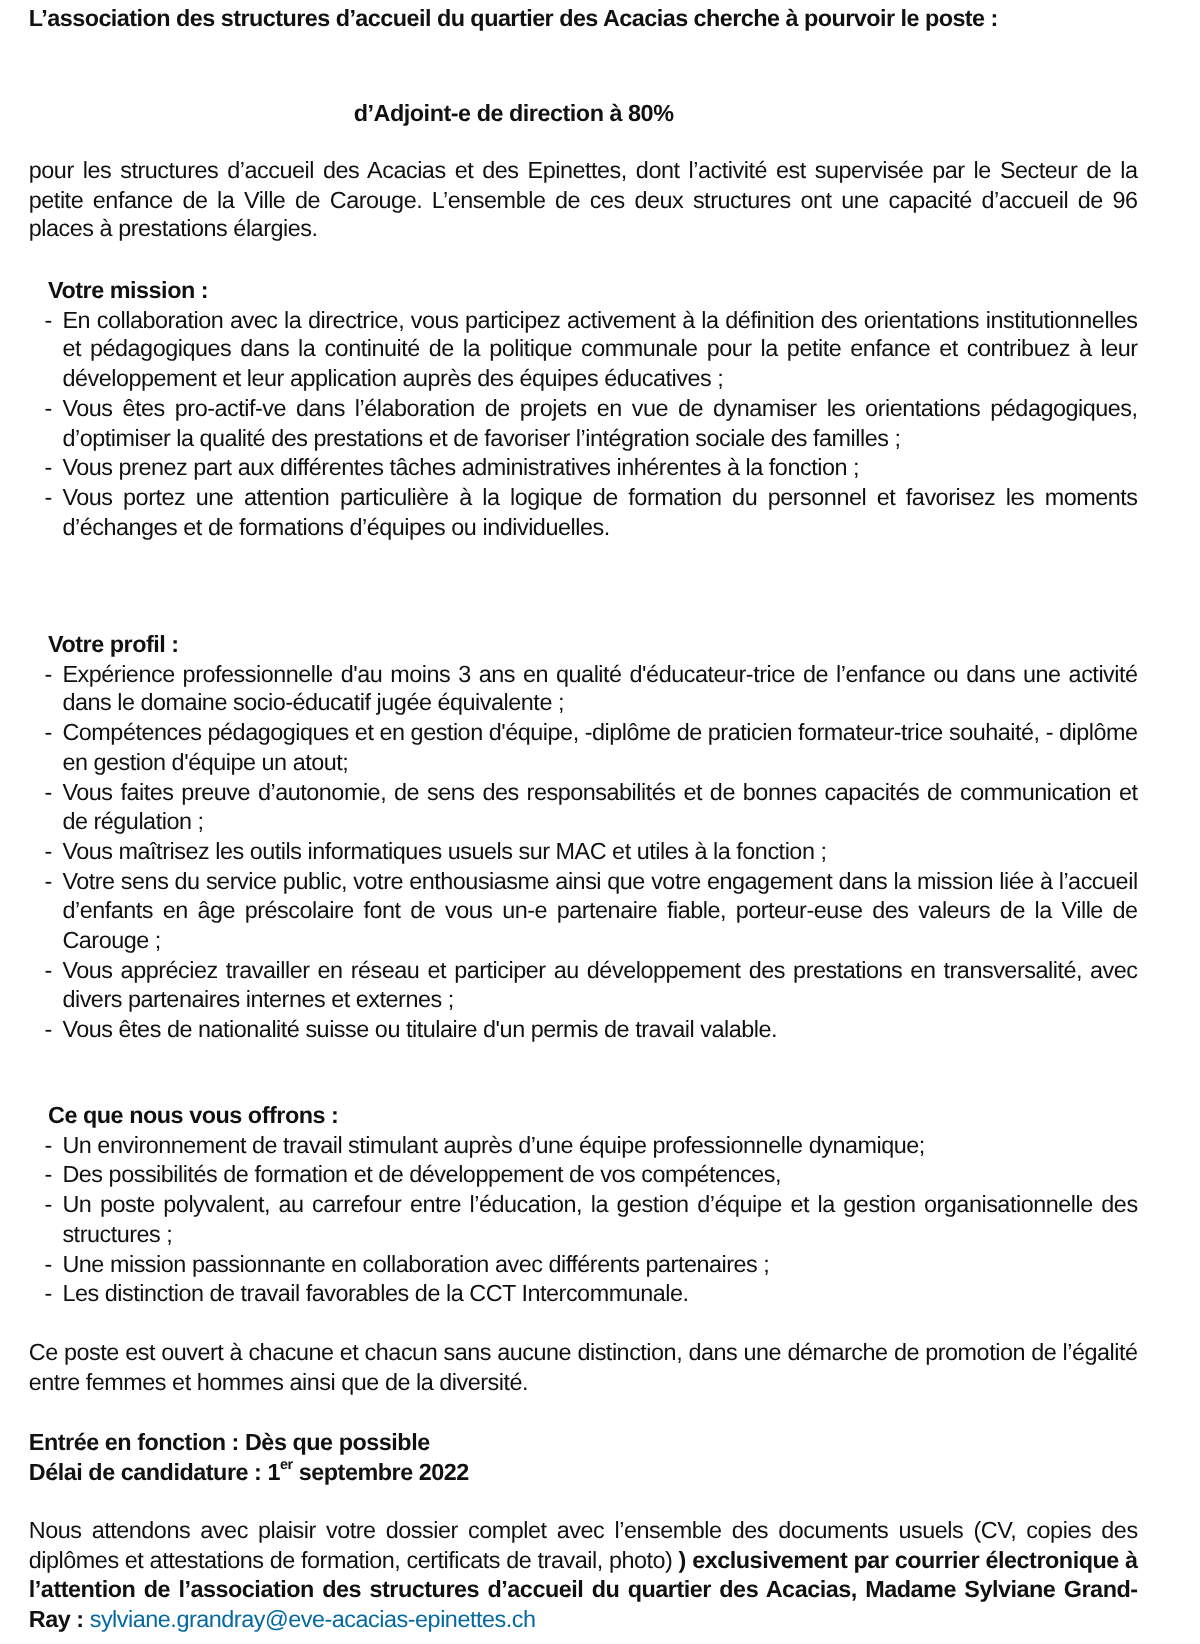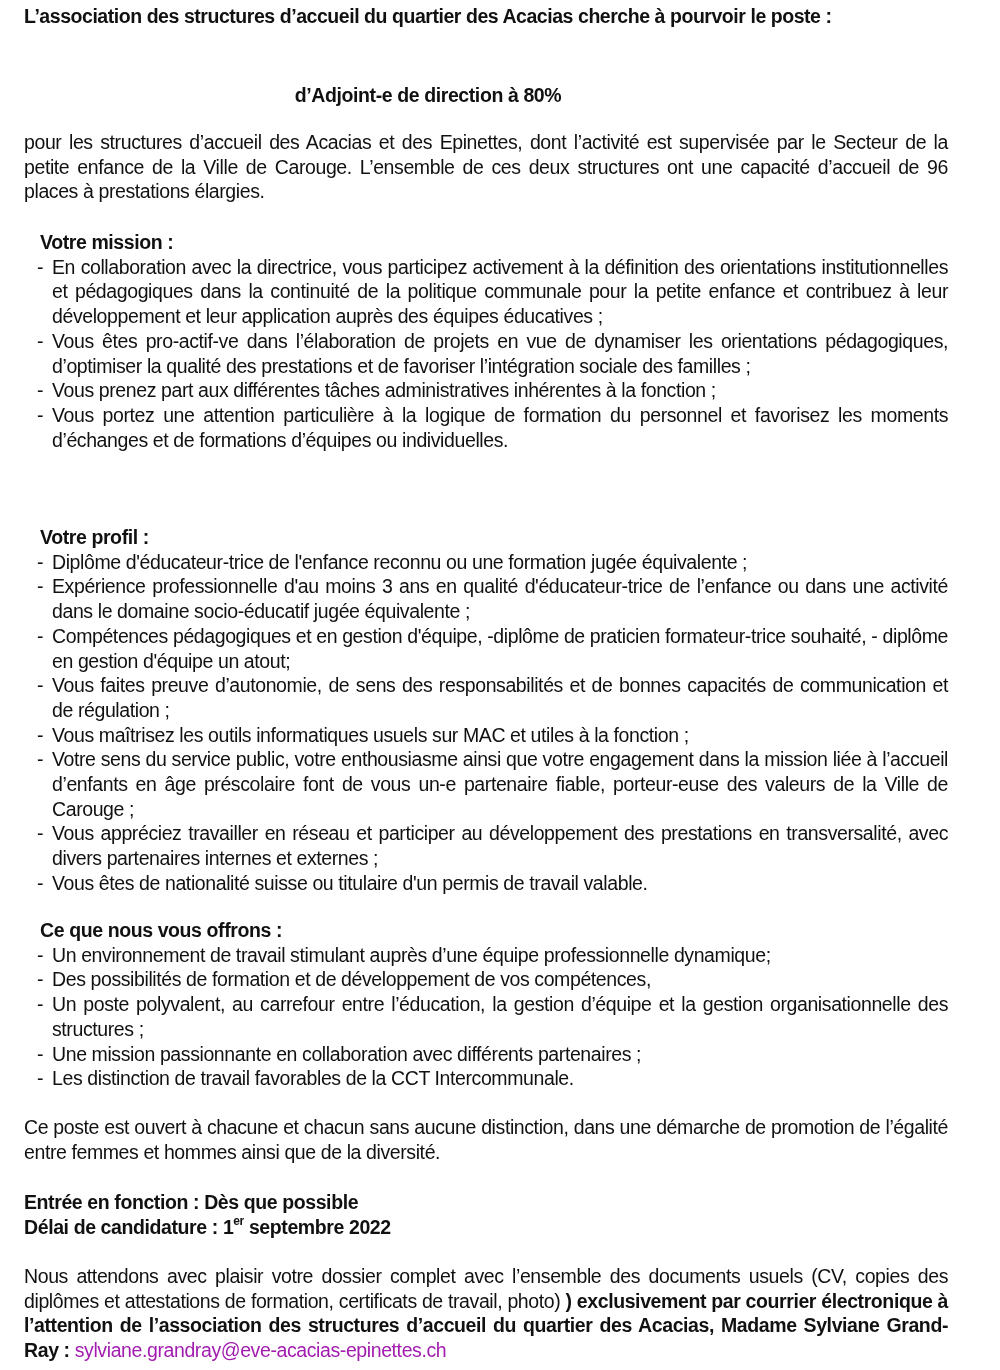--- a/index.html
+++ b/index.html
@@ -21,21 +21,21 @@
     .block { position: absolute; left: 24px; width: 924px; font-size: 19.5px; line-height: 24.7px; letter-spacing: -0.4px; }
     .justify { text-align: justify; }
     .heading { font-weight: bold; margin-left: 16px; }
     ul.dash { list-style: none; margin: 0; padding: 0; }
     ul.dash li { position: relative; padding-left: 28px; text-align: justify; }
     ul.dash li::before {
       content: "-"; position: absolute; left: 13px; top: 0;
     }
     .bold { font-weight: bold; }
     sup { font-size: 12px; line-height: 0; position: relative; top: -1px; vertical-align: super; }
-    .email { color: #a21caf; text-decoration: none; }
+    .email { color: #0369a1; text-decoration: none; }
   </style>
 </head>
 <body>
 
 <p class="title">L’association des structures d’accueil du quartier des Acacias cherche à pourvoir le poste :</p>
 <p class="subtitle">d’Adjoint-e de direction à 80%</p>
 
 <p class="block justify" style="top:130px;">pour les structures d’accueil des Acacias et des Epinettes, dont l’activité est supervisée par le Secteur de la petite enfance de la Ville de Carouge. L’ensemble de ces deux structures ont une capacité d’accueil de 96 places à prestations élargies.</p>
 
 <section class="block" style="top:230px;">
@@ -44,21 +44,20 @@
     <li>En collaboration avec la directrice, vous participez activement à la définition des orientations institutionnelles et pédagogiques dans la continuité de la politique communale pour la petite enfance et contribuez à leur développement et leur application auprès des équipes éducatives ;</li>
     <li>Vous êtes pro-actif-ve dans l’élaboration de projets en vue de dynamiser les orientations pédagogiques, d’optimiser la qualité des prestations et de favoriser l’intégration sociale des familles ;</li>
     <li>Vous prenez part aux différentes tâches administratives inhérentes à la fonction ;</li>
     <li>Vous portez une attention particulière à la logique de formation du personnel et favorisez les moments d’échanges et de formations d’équipes ou individuelles.</li>
   </ul>
 </section>
 
 <section class="block" style="top:525px;">
   <p class="heading">Votre profil :</p>
   <ul class="dash">
-    <li>Diplôme d'éducateur-trice de l'enfance reconnu ou une formation jugée équivalente ;</li>
     <li>Expérience professionnelle d'au moins 3 ans en qualité d'éducateur-trice de l’enfance ou dans une activité dans le domaine socio-éducatif jugée équivalente ;</li>
     <li>Compétences pédagogiques et en gestion d'équipe, -diplôme de praticien formateur-trice souhaité, - diplôme en gestion d'équipe un atout;</li>
     <li>Vous faites preuve d’autonomie, de sens des responsabilités et de bonnes capacités de communication et de régulation ;</li>
     <li>Vous maîtrisez les outils informatiques usuels sur MAC et utiles à la fonction ;</li>
     <li>Votre sens du service public, votre enthousiasme ainsi que votre engagement dans la mission liée à l’accueil d’enfants en âge préscolaire font de vous un-e partenaire fiable, porteur-euse des valeurs de la Ville de Carouge ;</li>
     <li>Vous appréciez travailler en réseau et participer au développement des prestations en transversalité, avec divers partenaires internes et externes ;</li>
     <li>Vous êtes de nationalité suisse ou titulaire d'un permis de travail valable.</li>
   </ul>
 </section>
 

